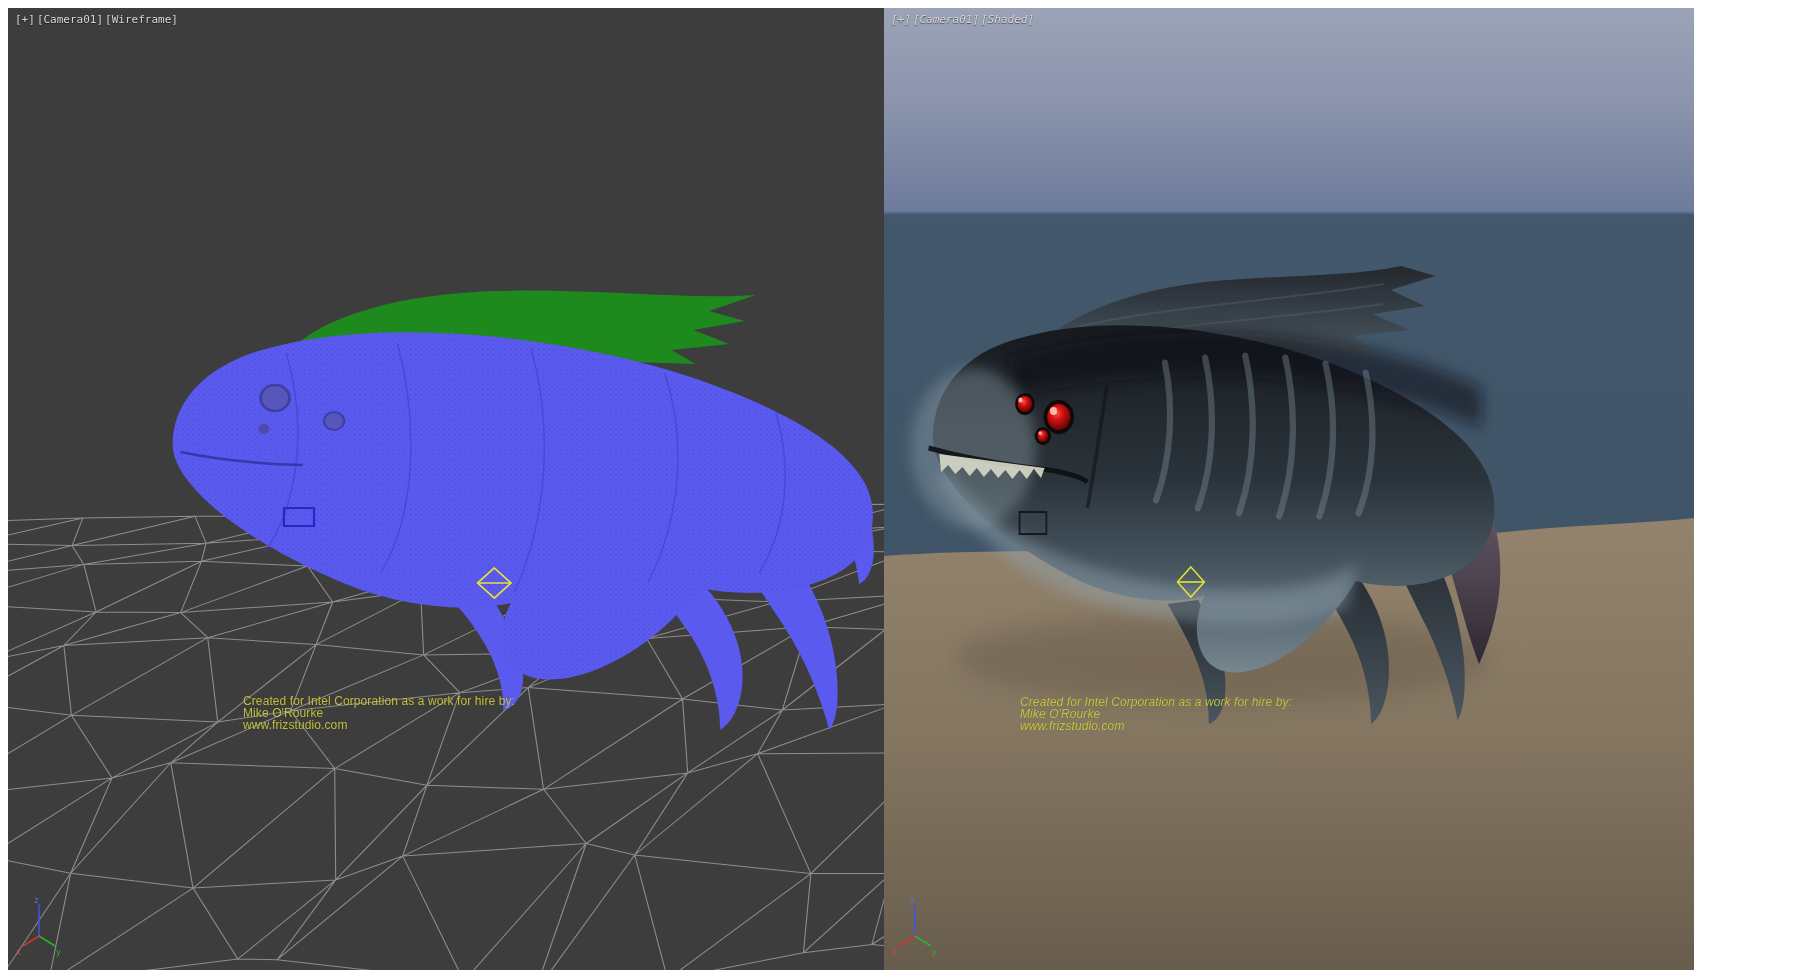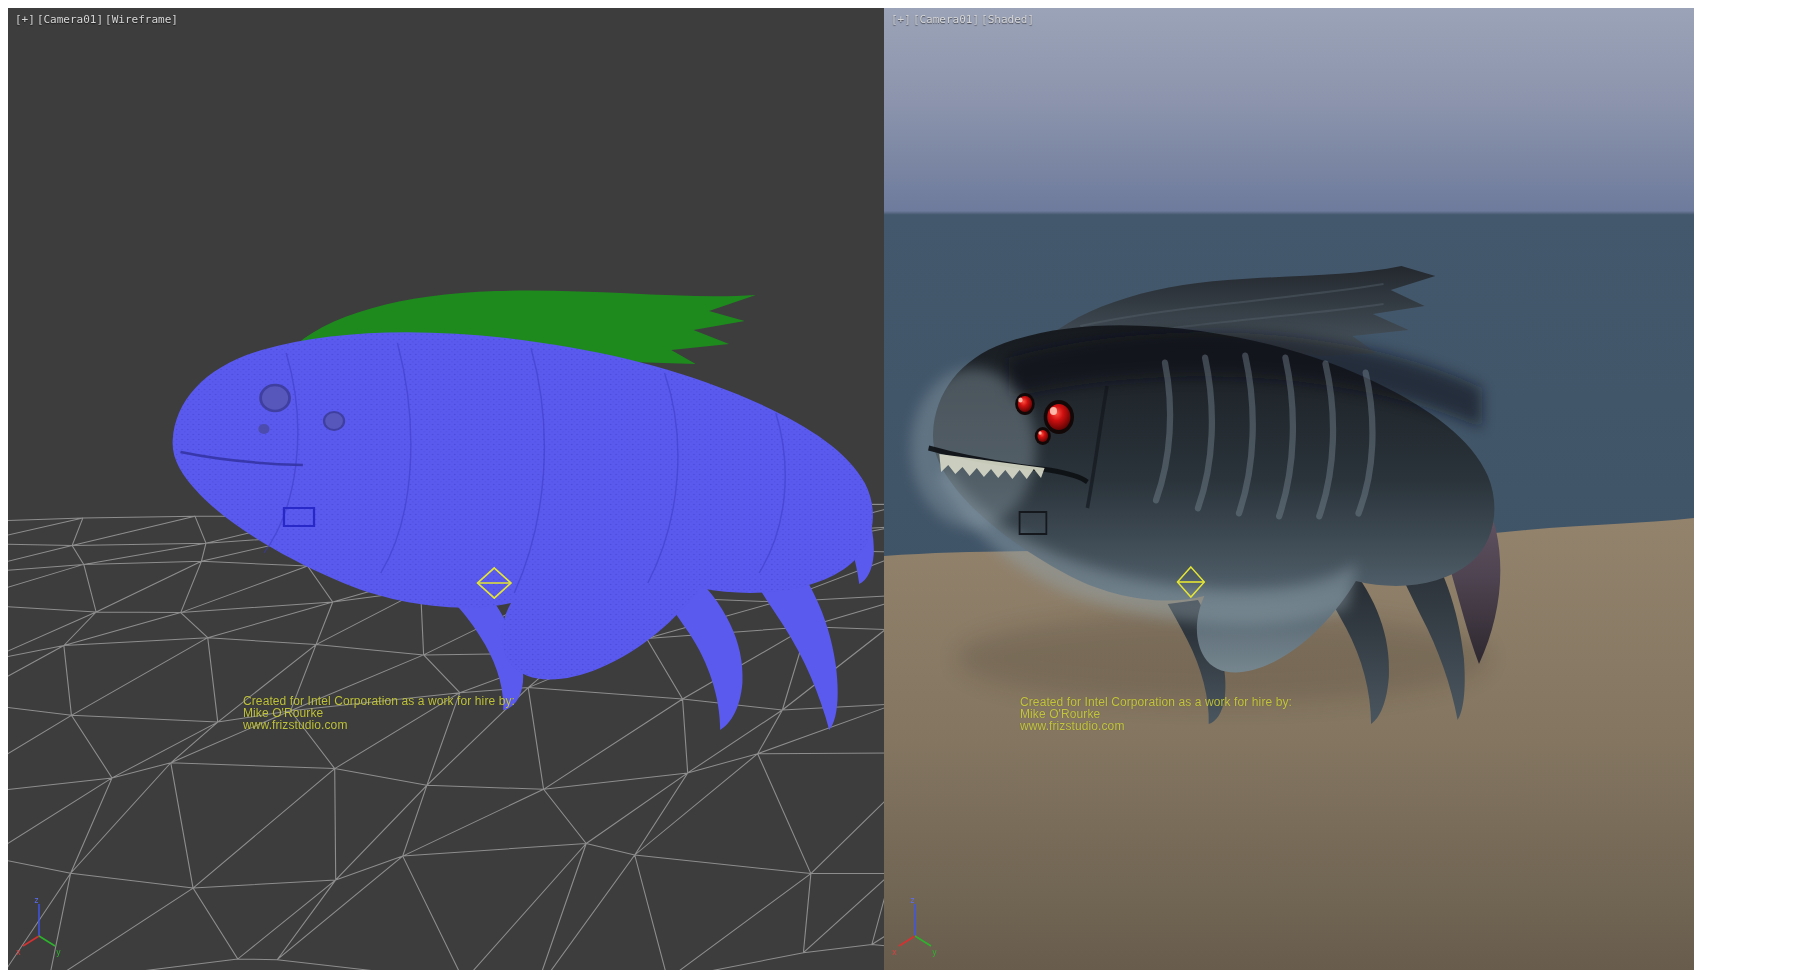--- a/index.html
+++ b/index.html
@@ -9,20 +9,21 @@
     font-family:"Liberation Sans",sans-serif;
   }
   .frame{position:absolute;inset:0;background:var(--frame-white,#ffffff);}
   .viewport{position:absolute;top:8px;height:962px;overflow:hidden;}
   .vp-left{left:8px;width:967px;background:var(--left-background,#3d3d3d);}
   .vp-right{
     left:884px;width:810px;
     background:linear-gradient(180deg,
       #9ba3b8 0%, #8b94ac 10%, #6e7b9c 21.1%,
       #43586c 21.5%, #405467 60%, #3e5265 100%);
+    font-style:italic;
   }
   .scene{position:absolute;inset:0;width:100%;height:100%;display:block;}
   .vp-label{
     position:absolute;top:5px;left:7px;z-index:5;
     font-family:"DejaVu Sans Mono",monospace;font-size:11px;
     color:#d6d6d6;text-shadow:0 1px 1px rgba(0,0,0,.55);
     user-select:none;white-space:nowrap;
   }
   .vp-label span{margin-right:2px;cursor:pointer;}
   .watermark{

